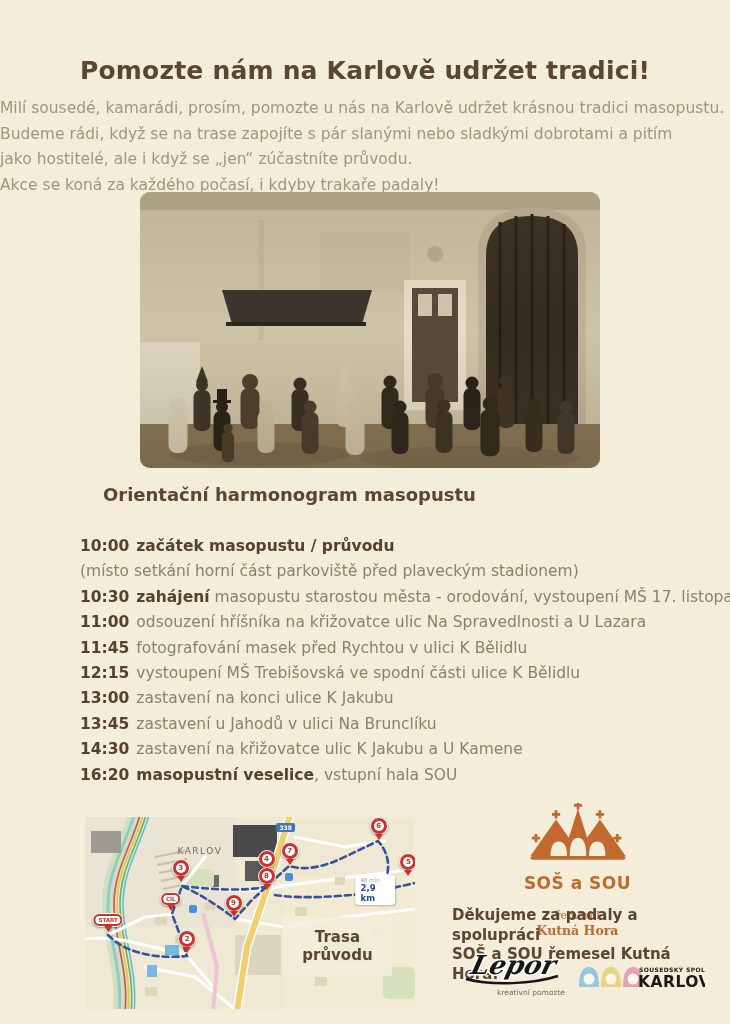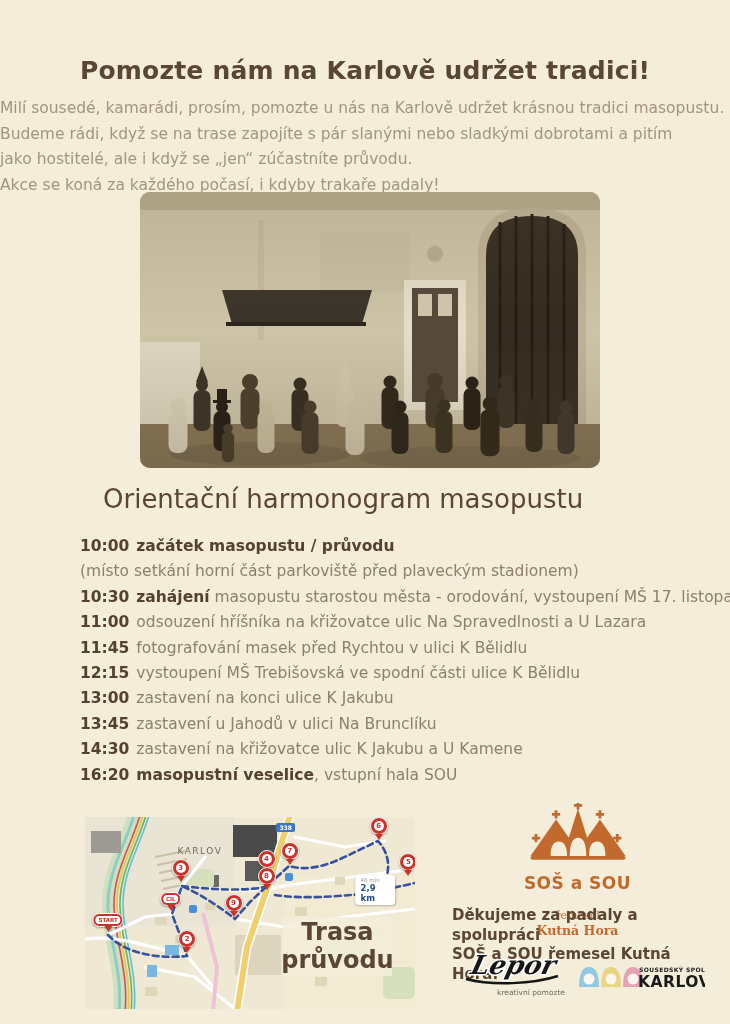--- a/index.html
+++ b/index.html
@@ -11,42 +11,42 @@
          font-size:25px;font-weight:800;color:#5a4632;letter-spacing:.2px;}
   .intro{position:absolute;left:0;top:96px;width:100%;text-align:left;
          font-size:15.5px;line-height:25.5px;color:#a4947e;}
 
   
   .photo{position:absolute;left:140px;top:192px;width:460px;height:276px;
          border-radius:10px;overflow:hidden;background:#cdc3a7;}
   .photo svg{display:block;}
 
   
-  .sec-heading{position:absolute;left:103px;top:484px;font-size:26px;font-weight:400;color:#5a4632;}
+  .sec-heading{position:absolute;left:103px;top:484px;font-size:18px;font-weight:700;color:#5a4632;}
   .schedule{position:absolute;left:80px;top:534px;width:610px;font-size:15.5px;line-height:25.4px;}
   .sched-row{white-space:nowrap;}
   .t{font-weight:700;color:#55422e;margin-right:7px;}
   .t:empty{margin-right:0;}
   .s{font-weight:700;color:#55422e;}
   .x{color:#8e7f69;}
 
   
   .map{position:absolute;left:85px;top:817px;width:330px;height:192px;overflow:hidden;background:#efe8d3;}
   .map svg{position:absolute;left:0;top:0;}
   .map-label{position:absolute;left:28%;top:15%;font-size:9px;letter-spacing:1.5px;color:#6f6a5e;}
   .route-badge{position:absolute;left:58%;top:3%;background:#3f74c4;color:#fff;font-size:6px;
                font-weight:700;padding:1px 3px;border-radius:2px;}
   .dist-badge{position:absolute;left:88%;top:30%;transform:translate(-50%,0);background:#fff;
               border-radius:4px;padding:2px 5px;text-align:left;box-shadow:0 1px 2px rgba(0,0,0,.25);}
   .dist-badge .min{font-size:5.5px;color:#9a9a9a;display:block;}
   .dist-badge .km{font-size:8.5px;font-weight:800;color:#2a4b8d;display:block;}
   .overlay-box{position:absolute;left:60%;top:52%;width:33%;height:31%;
                background:rgba(243,237,218,.86);display:flex;flex-direction:column;
                align-items:center;justify-content:center;line-height:1.15;}
-  .overlay-box span{font-size:24px;font-weight:800;color:#5a4632;}
+  .overlay-box span{font-size:15px;font-weight:800;color:#5a4632;}
 
   .pin{position:absolute;transform:translate(-50%,-100%);display:flex;flex-direction:column;align-items:center;}
   .pin-head{background:#c8332b;border:1.5px solid #fff;border-radius:50%;width:16px;height:16px;
             display:flex;align-items:center;justify-content:center;box-shadow:0 1px 2px rgba(0,0,0,.35);}
   .pin-label{background:#fff;color:#c8332b;font-size:7px;font-weight:800;border-radius:50%;
              width:10px;height:10px;display:flex;align-items:center;justify-content:center;}
   .pin-tail{width:0;height:0;border:4px solid transparent;border-top:6px solid #c8332b;margin-top:-1px;}
   .pin--wide .pin-head{border-radius:8px;width:auto;height:auto;padding:2px 2px;}
   .pin--wide .pin-label{border-radius:4px;width:auto;height:auto;padding:1px 3px;font-size:5.5px;}
 

